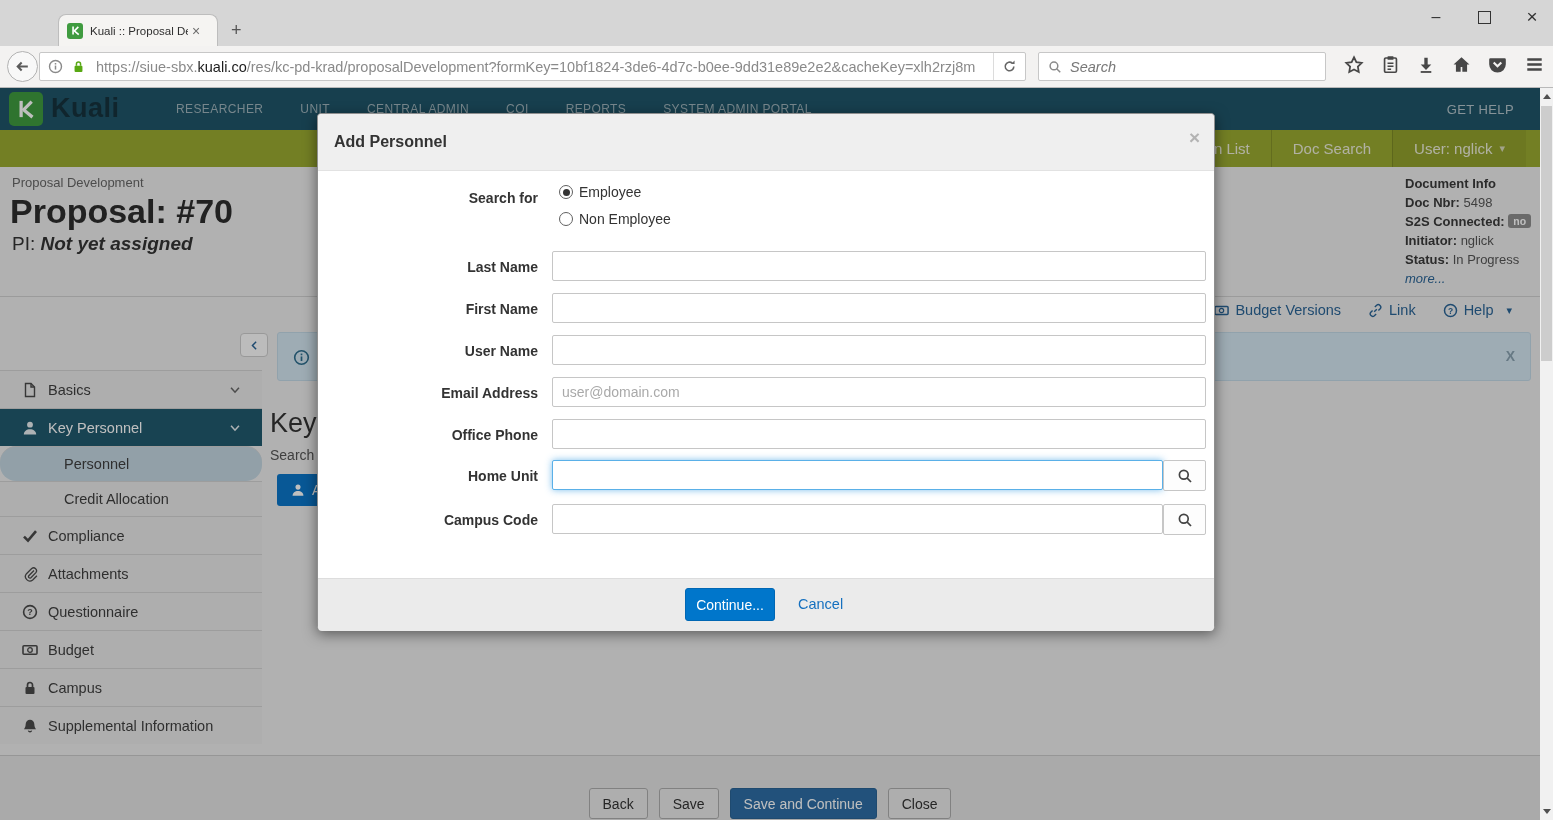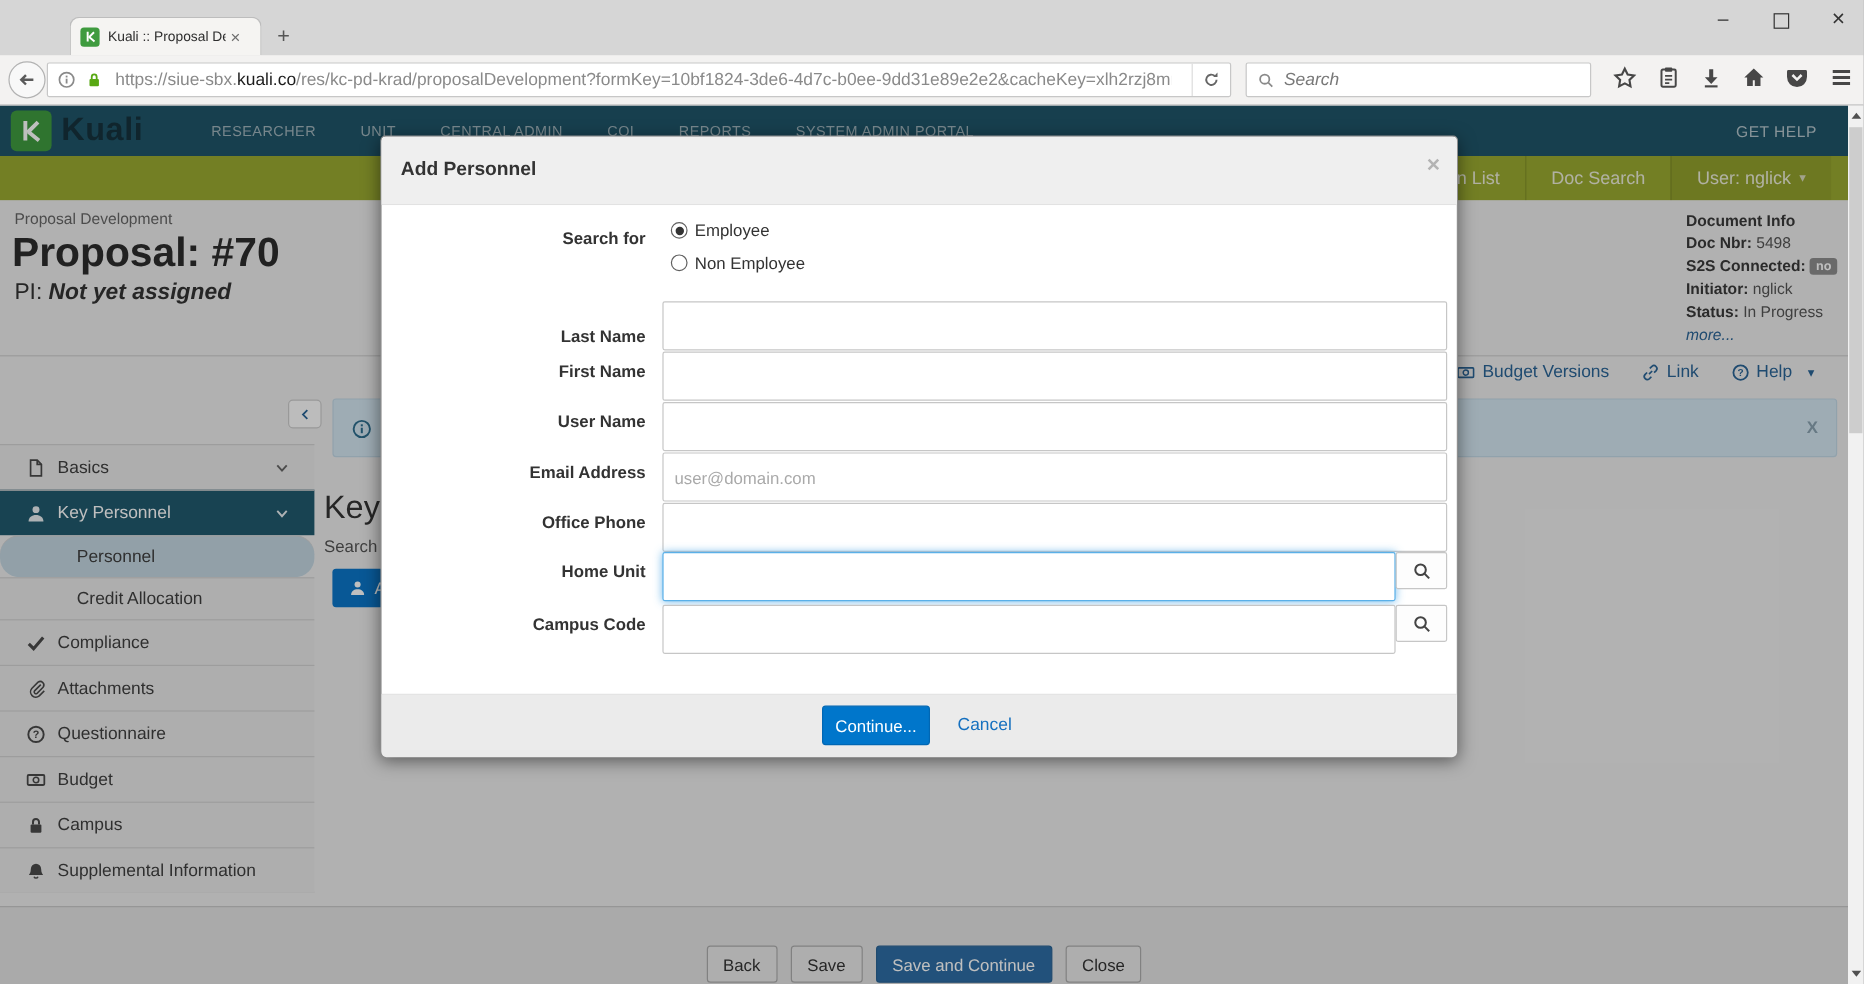--- a/index.html
+++ b/index.html
@@ -85,21 +85,21 @@
   .sb-arrow-up{position:absolute;left:3px;top:6px;width:0;height:0;border-left:4px solid transparent;border-right:4px solid transparent;border-bottom:5px solid #505050;}
   .sb-arrow-dn{position:absolute;left:3px;bottom:6px;width:0;height:0;border-left:4px solid transparent;border-right:4px solid transparent;border-top:5px solid #505050;}
   .sb-thumb{position:absolute;left:1px;top:18px;width:11px;height:255px;background:#cdcdcd;}
 
   
   .modal{position:absolute;left:317px;top:113px;width:898px;height:517px;background:#fff;border:1px solid #8f8f8f;border-radius:4px;box-shadow:0 4px 14px rgba(0,0,0,.5);z-index:100;box-sizing:border-box;}
   .modal-header{position:absolute;left:0;top:0;width:100%;height:57px;background:#efefef;border-bottom:1px solid #e2e2e2;border-radius:4px 4px 0 0;box-sizing:border-box;}
   .modal-title{position:absolute;left:16px;top:19px;font-size:16px;font-weight:bold;color:#333;}
   .modal-x{position:absolute;right:14px;top:14px;font-size:19px;font-weight:bold;color:#b3b3b3;line-height:1;}
   .mrow-label{position:absolute;width:220px;text-align:right;font-weight:bold;font-size:14px;color:#333;white-space:nowrap;}
-  .minput{position:absolute;left:234px;width:654px;height:41px;border:1px solid #c6c6c6;border-radius:2px;font-family:"Liberation Sans",sans-serif;font-size:14px;padding:0 9px;box-sizing:border-box;color:#333;background:#fff;outline:none;}
+  .minput{position:absolute;left:234px;width:654px;height:30px;border:1px solid #c6c6c6;border-radius:2px;font-family:"Liberation Sans",sans-serif;font-size:14px;padding:0 9px;box-sizing:border-box;color:#333;background:#fff;outline:none;}
   .minput::placeholder{color:#a9a9a9;}
   .minput.short{width:611px;}
   .minput.focused{border-color:#5ab0e8;box-shadow:0 0 7px rgba(91,175,232,.8);}
   .lookup-btn{position:absolute;left:845px;width:43px;height:31px;background:#fdfdfd;border:1px solid #c6c6c6;border-radius:2px;box-sizing:border-box;display:flex;align-items:center;justify-content:center;color:#444;}
   .radio-row{position:absolute;left:241px;display:flex;align-items:center;gap:6px;}
   .radio{width:14px;height:14px;border-radius:50%;border:1px solid #606060;background:#fff;box-sizing:border-box;position:relative;}
   .radio.on::after{content:"";position:absolute;left:2.5px;top:2.5px;width:7px;height:7px;border-radius:50%;background:#333;}
   .radio-label{font-size:14px;color:#333;}
   .modal-footer{position:absolute;left:0;top:464px;width:100%;height:53px;background:#ebebeb;border-top:1px solid #ddd;border-radius:0 0 4px 4px;box-sizing:border-box;}
   .continue-btn{position:absolute;left:367px;top:9px;width:90px;height:33px;background:#0076cb;border:1px solid #0067b4;border-radius:3px;color:#fff;font-size:14px;display:flex;align-items:center;justify-content:center;box-sizing:border-box;}
@@ -452,21 +452,21 @@
   <div class="mrow-label" style="top:76px;">Search for</div>
   <div class="radio-row" style="top:70px;">
     <span class="radio on"></span>
     <span class="radio-label">Employee</span>
   </div>
   <div class="radio-row" style="top:97px;">
     <span class="radio"></span>
     <span class="radio-label">Non Employee</span>
   </div>
 
-  <div class="mrow-label" style="top:158px;">Last Name</div>
+  <div class="mrow-label" style="top:145px;">Last Name</div>
   <input class="minput" style="top: 137px;">
 
   <div class="mrow-label" style="top:187px;">First Name</div>
   <input class="minput" style="top: 179px;">
 
   <div class="mrow-label" style="top:229px;">User Name</div>
   <input class="minput" style="top: 221px;">
 
   <div class="mrow-label" style="top:271px;">Email Address</div>
   <input class="minput" style="top: 263px;" placeholder="user@domain.com">

